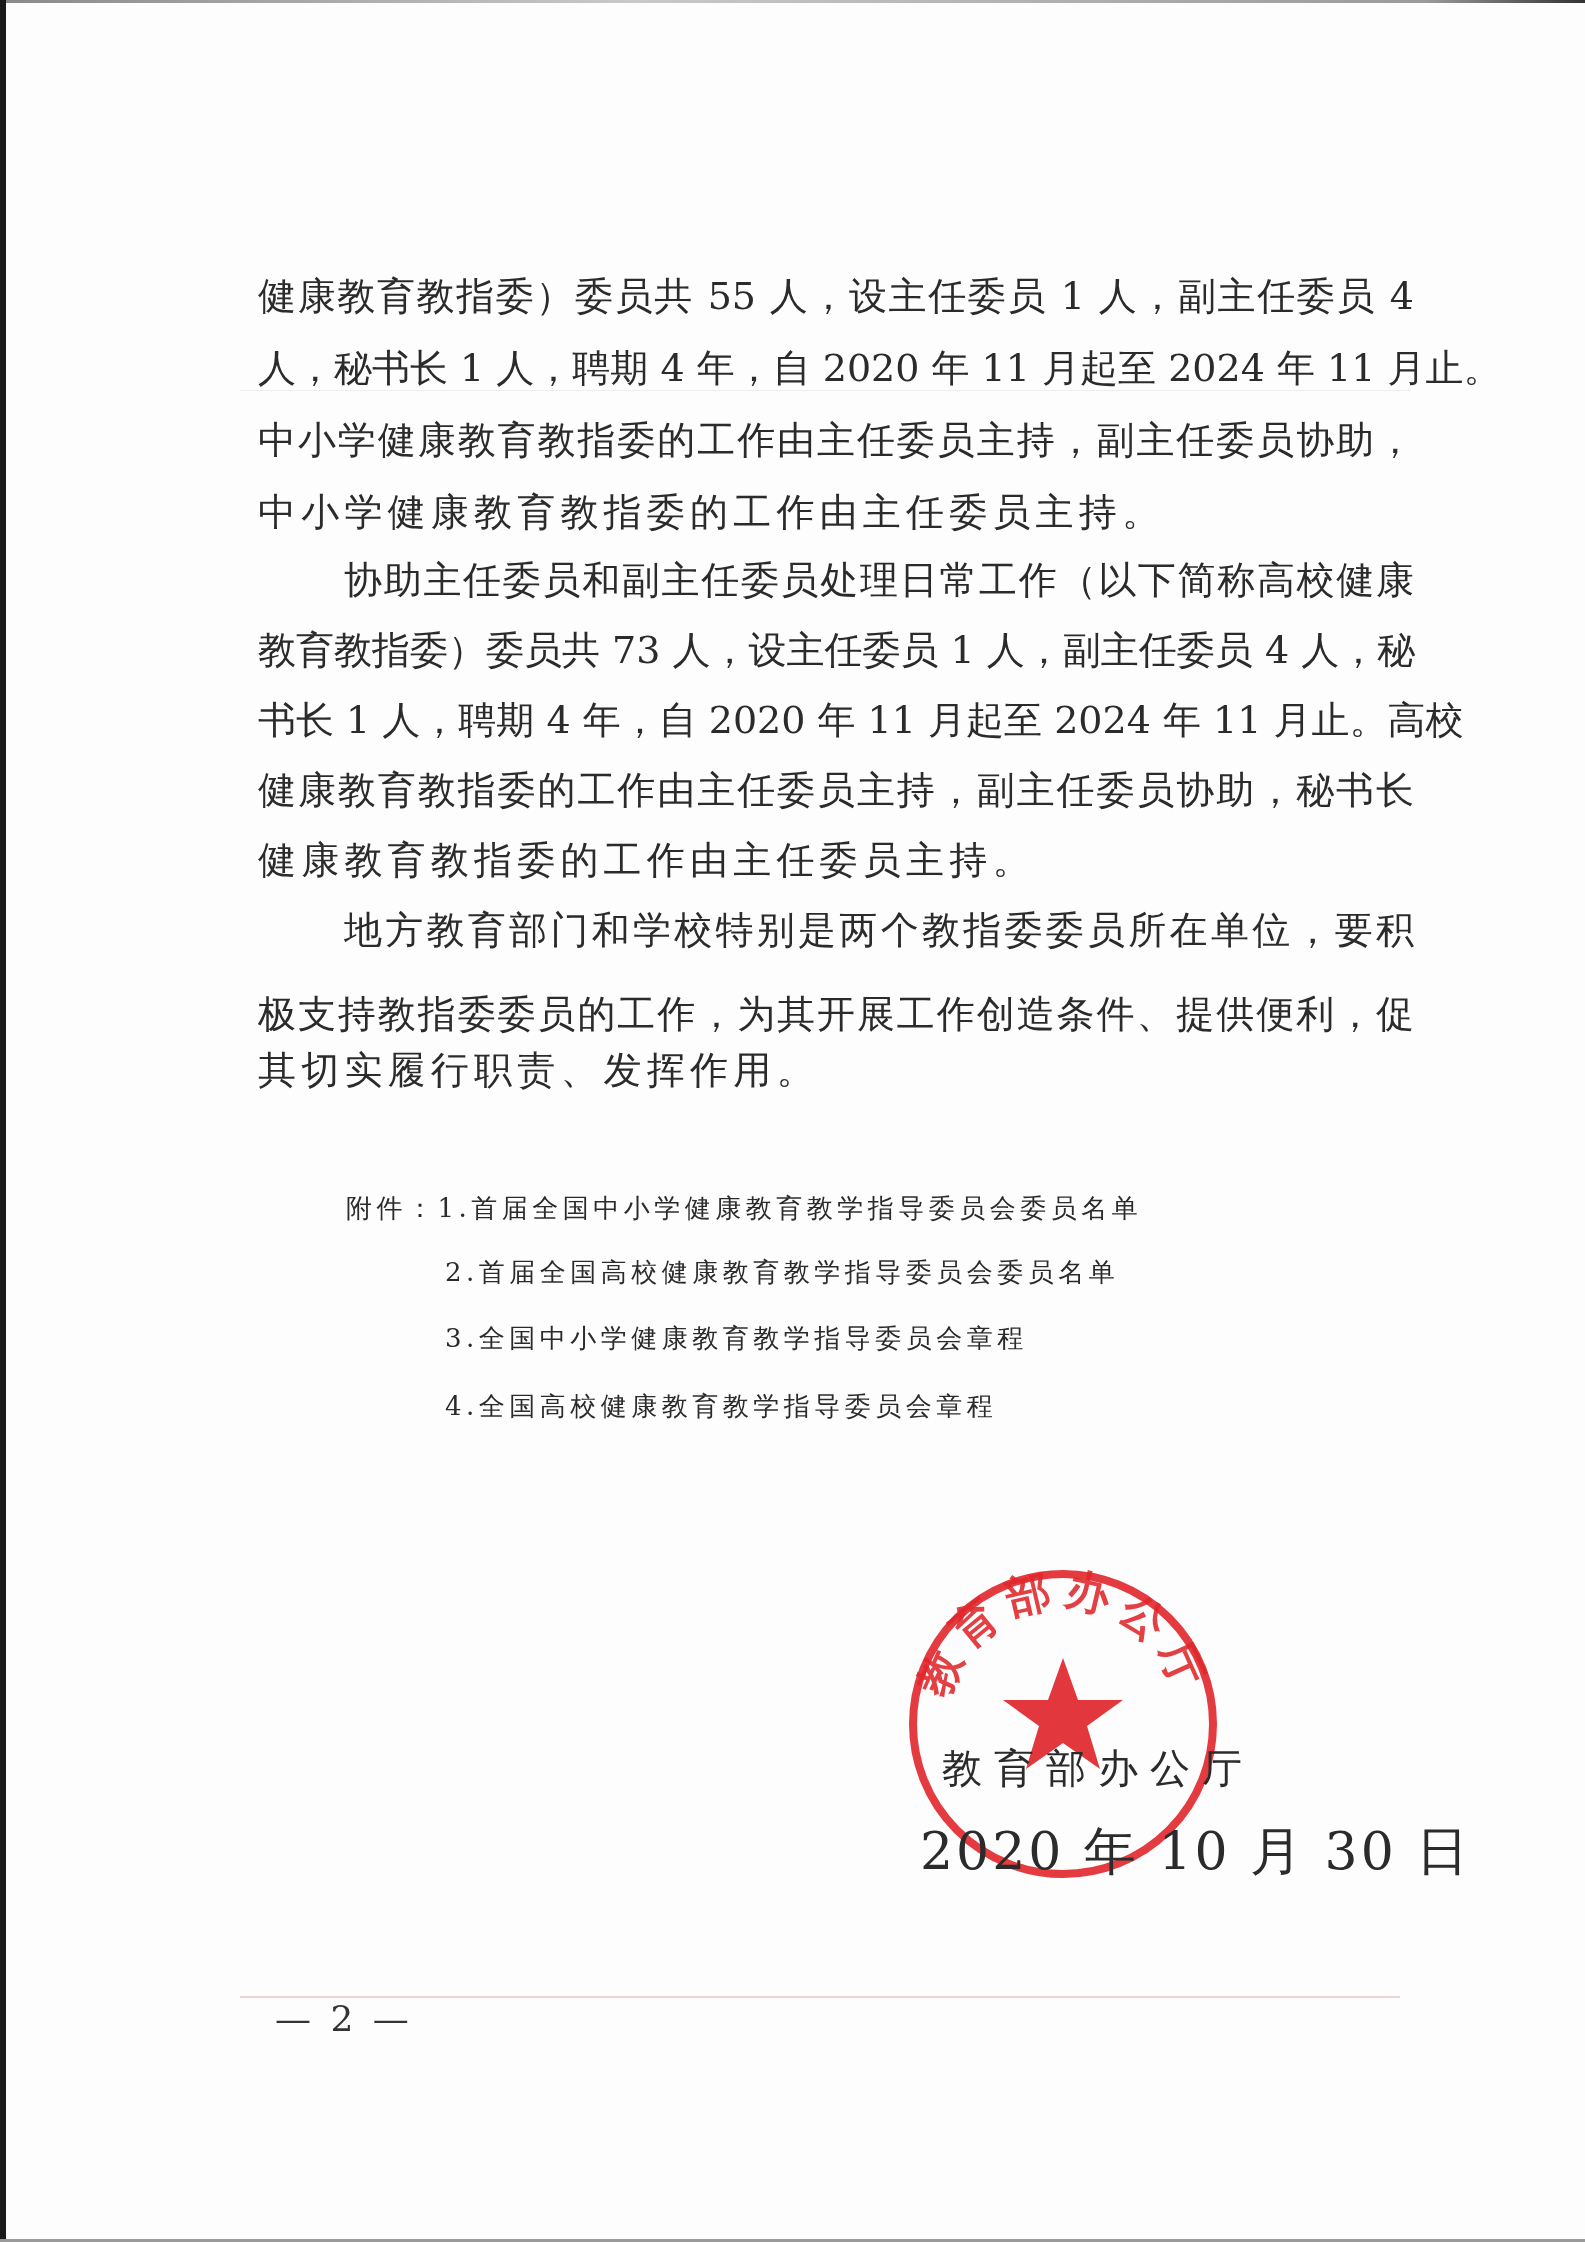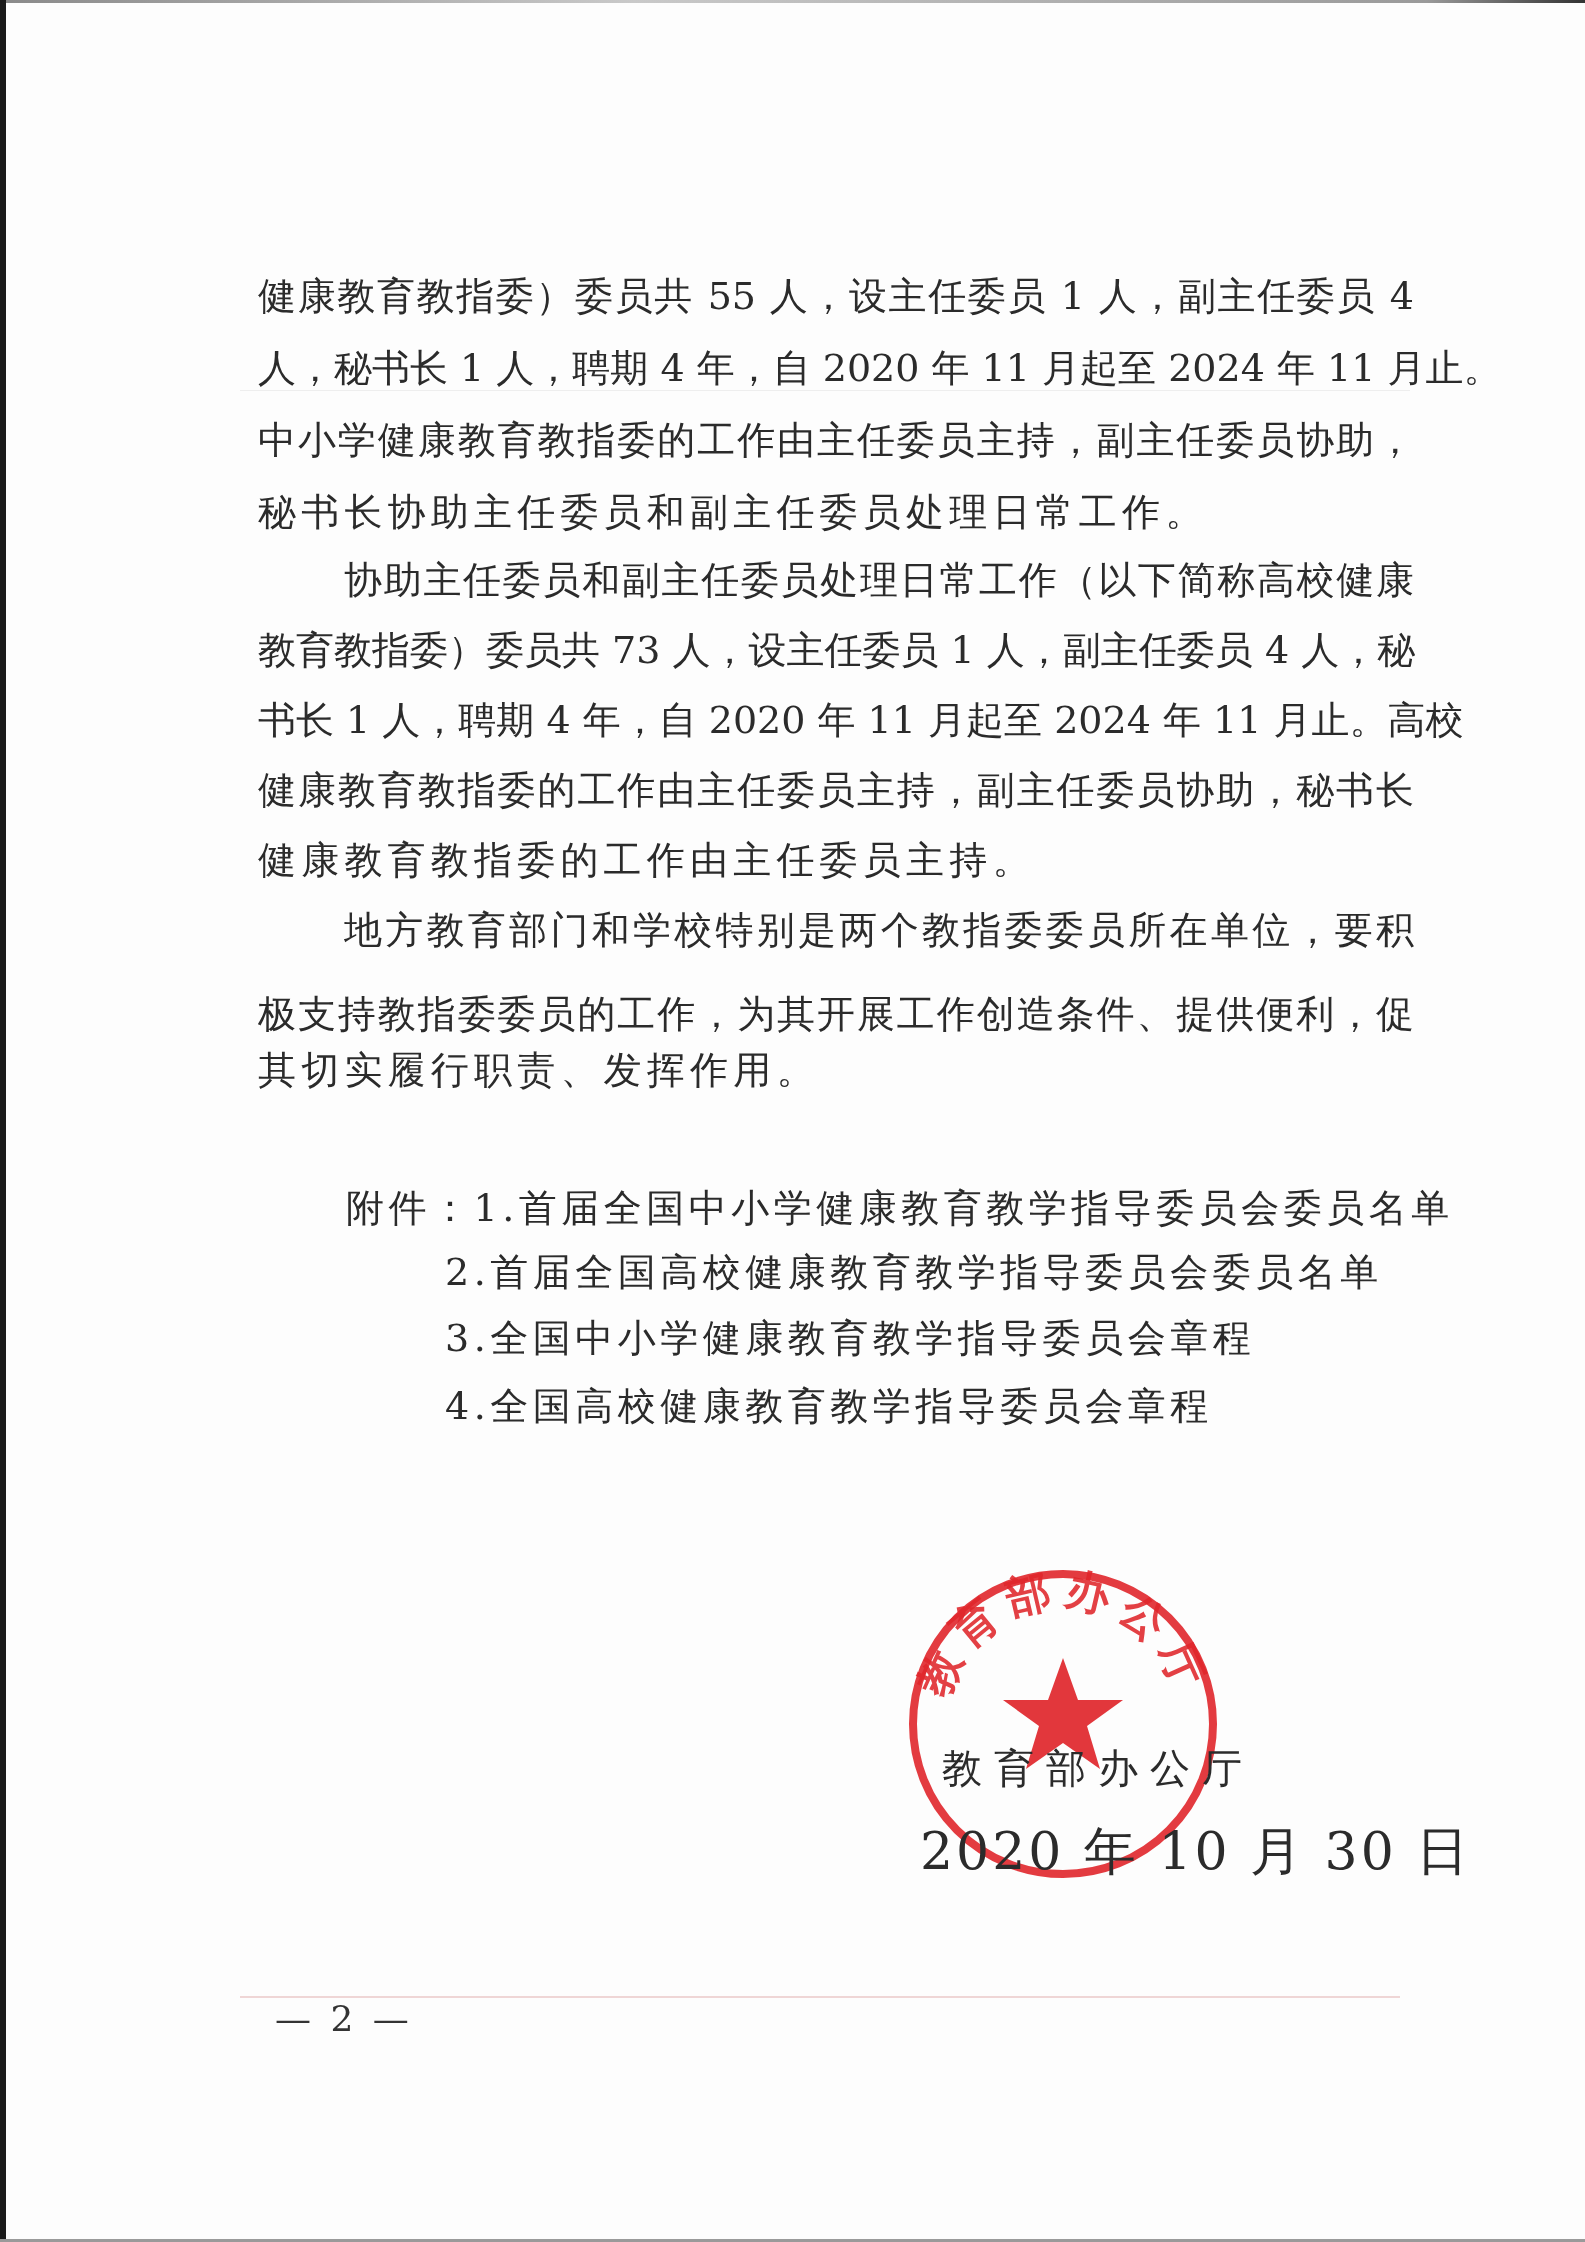--- a/index.html
+++ b/index.html
@@ -18,42 +18,42 @@
   .body-text { position: absolute; left: 258px; width: 1160px; }
   .line {
     position: absolute; left: 0; white-space: nowrap;
     font-size: 38px; letter-spacing: 5.2px; line-height: 44px; height: 44px;
     color: #2b2b2b;
   }
   .line.justify { width: 1156px; text-align: justify; text-align-last: justify; letter-spacing: 0; }
   .indent { padding-left: 86px; box-sizing: border-box; }
 
   .attachments { position: absolute; left: 346px; top: 1186px; }
-  .att-line { position: absolute; white-space: nowrap; font-size: 38px; letter-spacing: 4.5px; line-height: 44px; color: #2b2b2b; }
+  .att-line { position: absolute; white-space: nowrap; font-size: 26px; letter-spacing: 4.5px; line-height: 44px; color: #2b2b2b; }
 
   .stamp { position: absolute; left: 905px; top: 1566px; width: 316px; height: 316px; }
   .signature { position: absolute; left: 942px; top: 1741px; font-size: 40px; letter-spacing: 12px; white-space: nowrap; color: #2b2b2b; }
   .date { position: absolute; left: 920px; top: 1817px; font-size: 52px; letter-spacing: 3px; white-space: nowrap; color: #2b2b2b; }
   .page-number { position: absolute; left: 275px; top: 1998px; font-size: 36px; white-space: nowrap; color: #333; letter-spacing: 4px; }
 </style>
 </head>
 <body>
 
 <div class="page-edge-top"></div>
 <div class="page-edge-left"></div>
 <div class="page-edge-bottom"></div>
 <div class="showthrough-rule2"></div>
 <div class="showthrough-rule"></div>
 
 <div class="body-text">
 
   <div class="line justify" style="top:274px">健康教育教指委）委员共 55 人，设主任委员 1 人，副主任委员 4</div>
   <div class="line justify" style="top:346px">人，秘书长 1 人，聘期 4 年，自 2020 年 11 月起至 2024 年 11 月止。</div>
   <div class="line justify" style="top:418px">中小学健康教育教指委的工作由主任委员主持，副主任委员协助，</div>
-  <div class="line" style="top:490px">秘书长协助主任委员和副主任委员处理日常工作。</div>
+  <div class="line" style="top:490px">中小学健康教育教指委的工作由主任委员主持。</div>
 
   <div class="line justify indent" style="top:558px">协助主任委员和副主任委员处理日常工作（以下简称高校健康</div>
   <div class="line justify" style="top:628px">教育教指委）委员共 73 人，设主任委员 1 人，副主任委员 4 人，秘</div>
   <div class="line justify" style="top:698px">书长 1 人，聘期 4 年，自 2020 年 11 月起至 2024 年 11 月止。高校</div>
   <div class="line justify" style="top:768px">健康教育教指委的工作由主任委员主持，副主任委员协助，秘书长</div>
   <div class="line" style="top:838px">健康教育教指委的工作由主任委员主持。</div>
 
   <div class="line justify indent" style="top:908px">地方教育部门和学校特别是两个教指委委员所在单位，要积</div>
   <div class="line justify" style="top:992px">极支持教指委委员的工作，为其开展工作创造条件、提供便利，促</div>
   <div class="line" style="top:1048px">其切实履行职责、发挥作用。</div>

